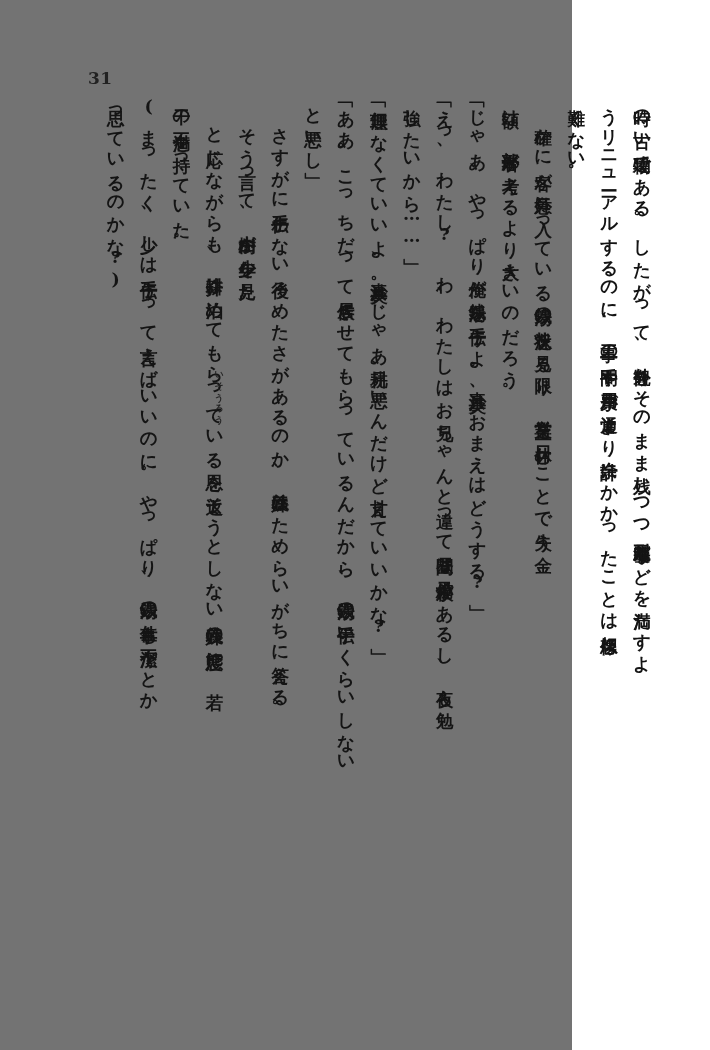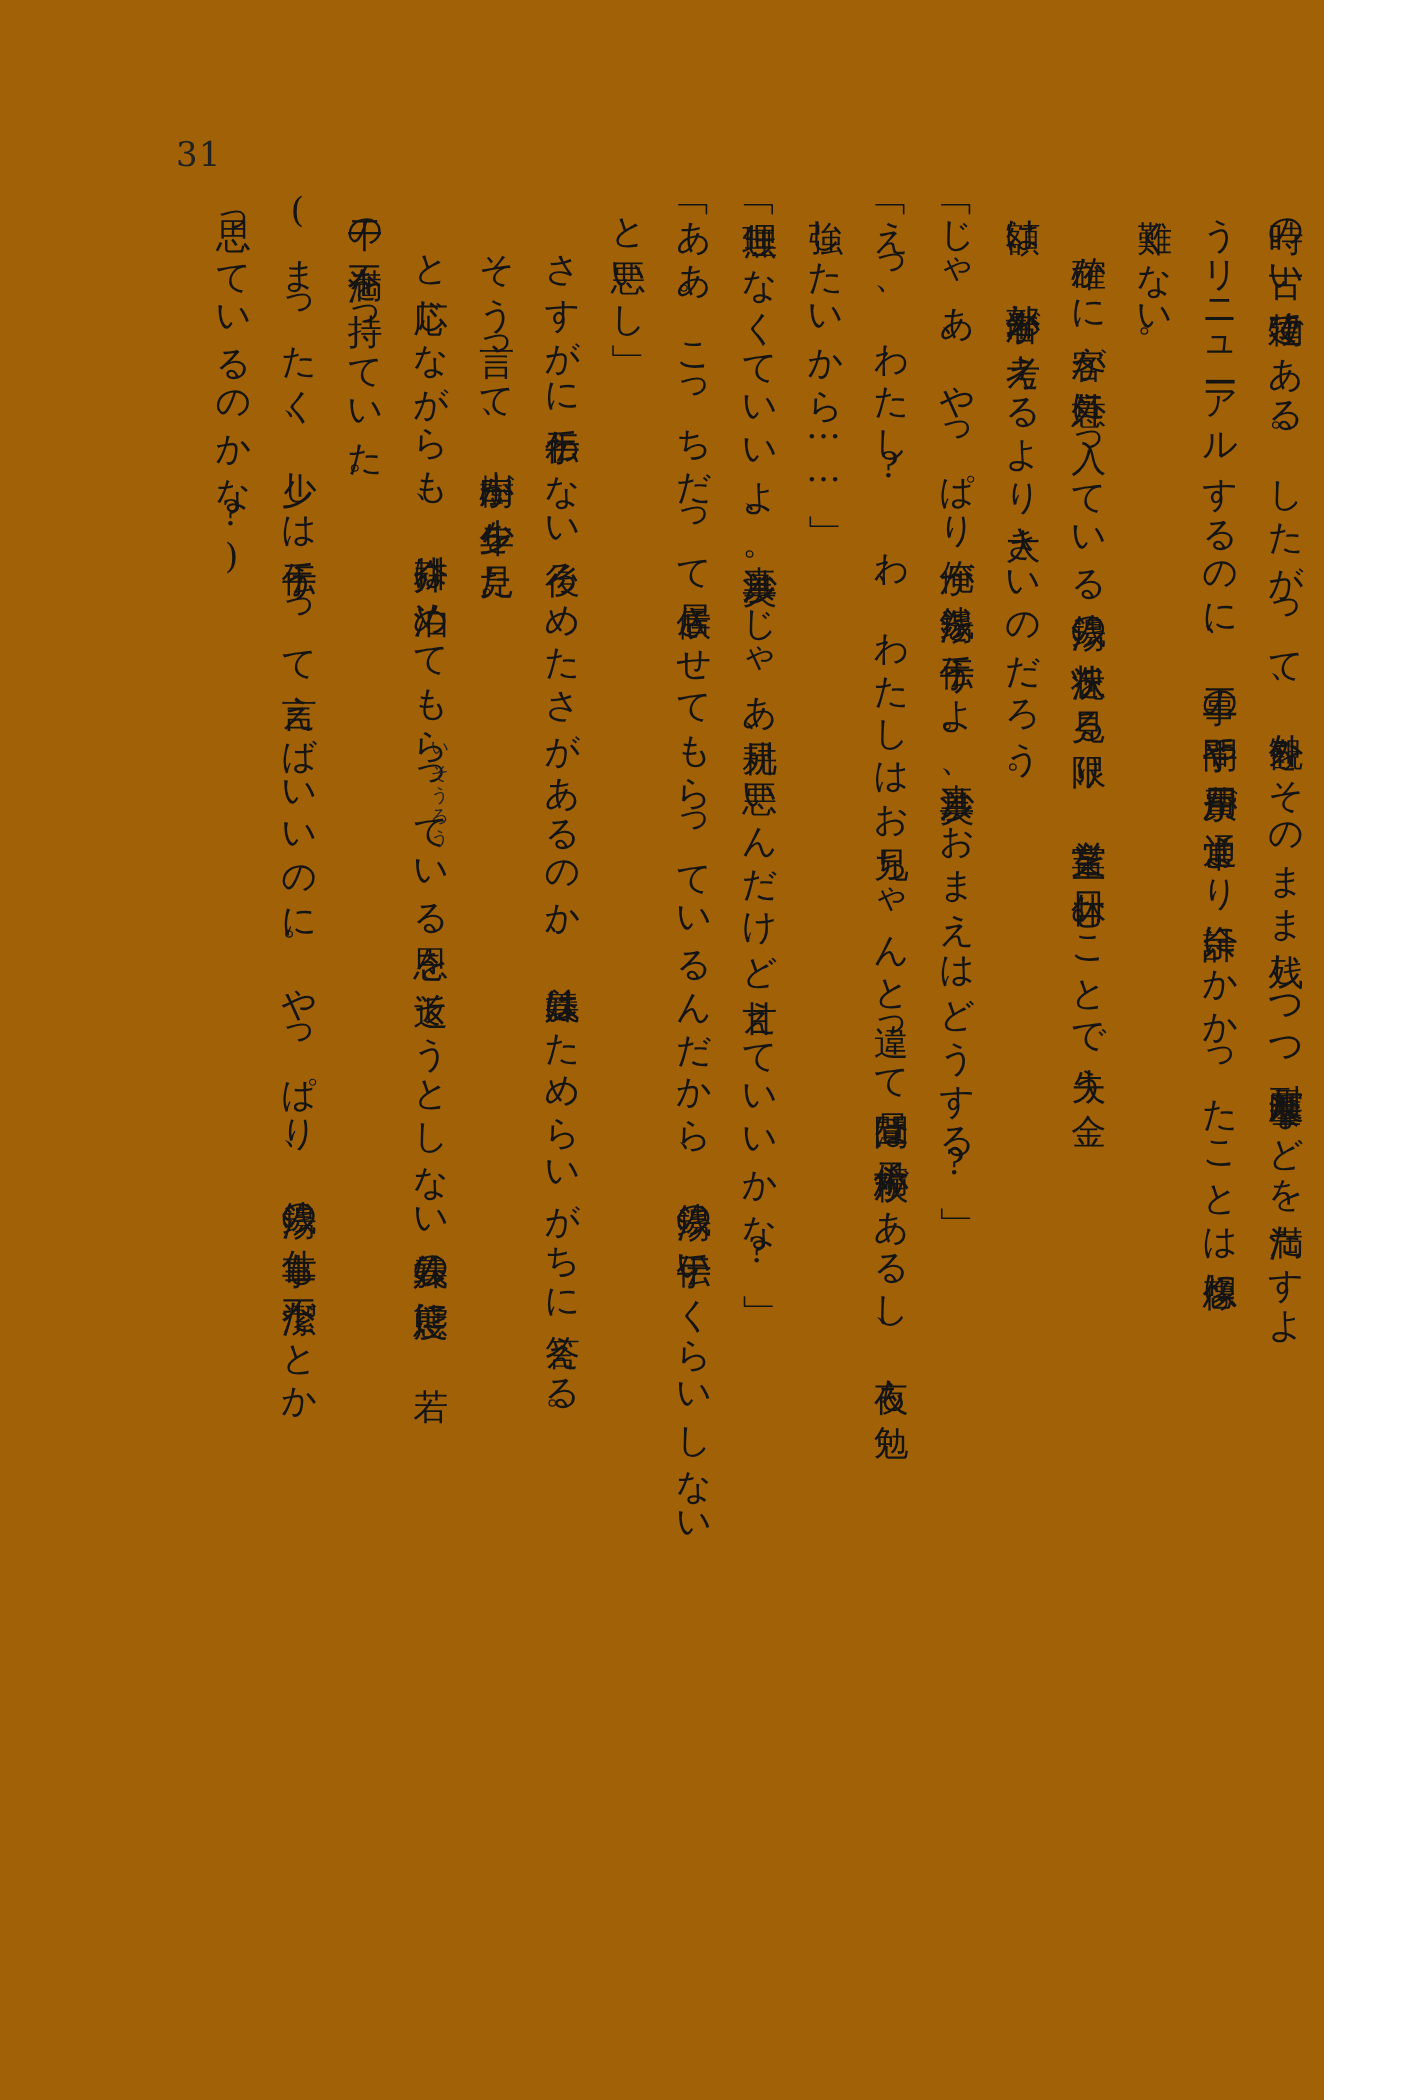--- a/index.html
+++ b/index.html
@@ -9,24 +9,25 @@
   }
   body {
     width: 710px;
     height: 1050px;
     overflow: hidden;
     font-family: "DejaVu Serif", "Liberation Serif", serif;
     color: #1a1a1a;
   }
   .page {
     position: relative;
-    width: 662px;
+    width: 572px;
     height: 1050px;
-    background: #a16207;
+    background: #737373;
     box-sizing: border-box;
+    font-weight: bold;
   }
   .page-number {
     position: absolute;
     top: 68px;
     left: 88px;
     font-size: 17px;
     letter-spacing: 0.5px;
     color: #222;
     font-family: "DejaVu Serif", "Liberation Serif", serif;
   }

